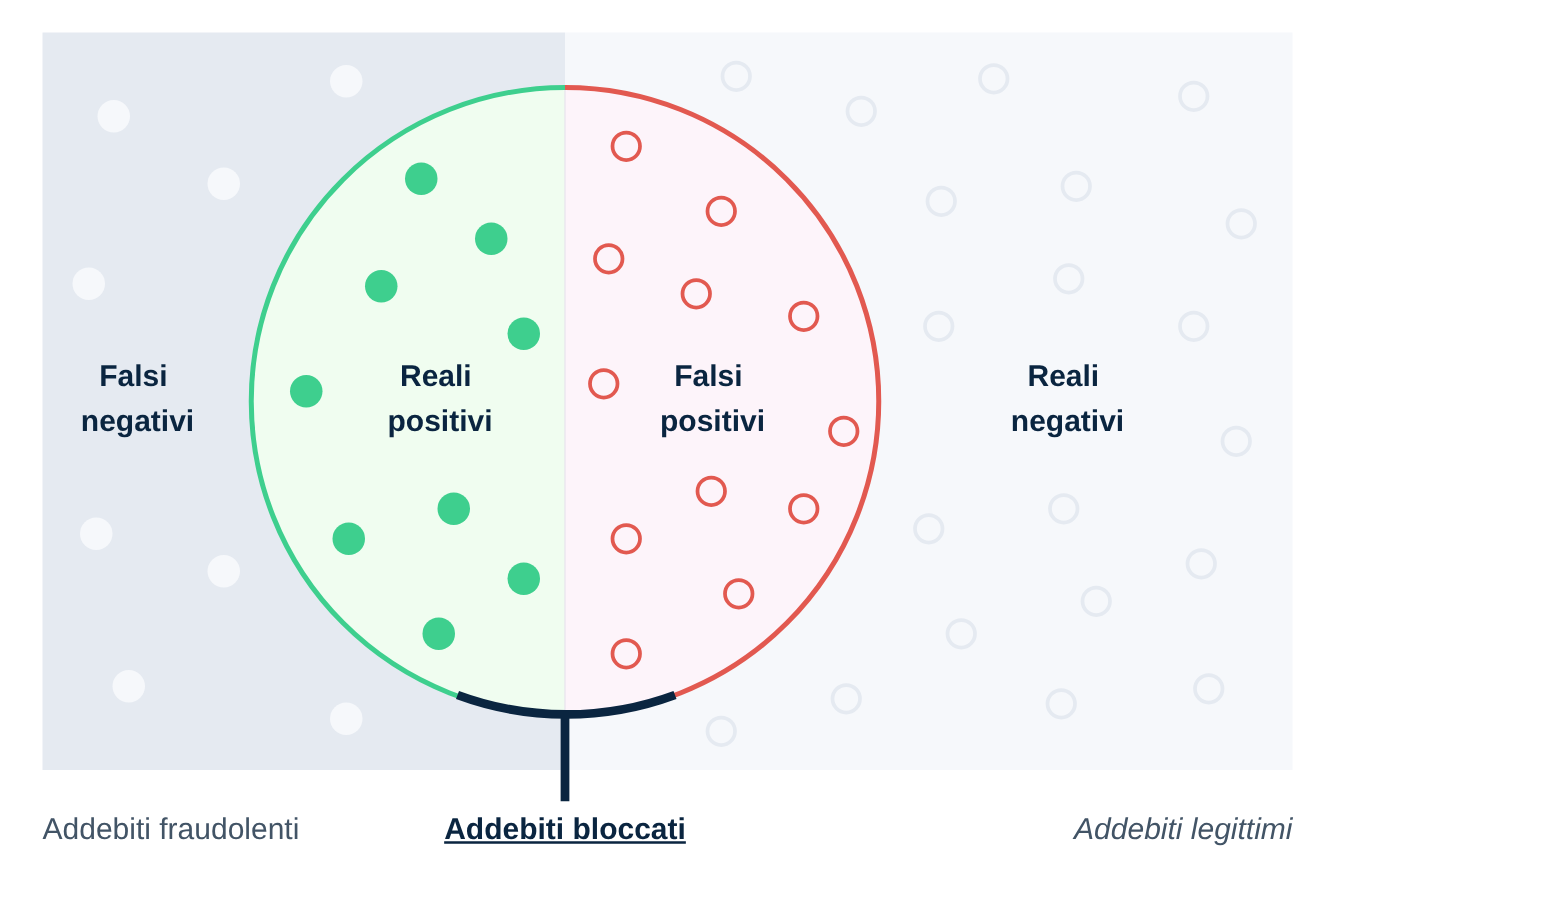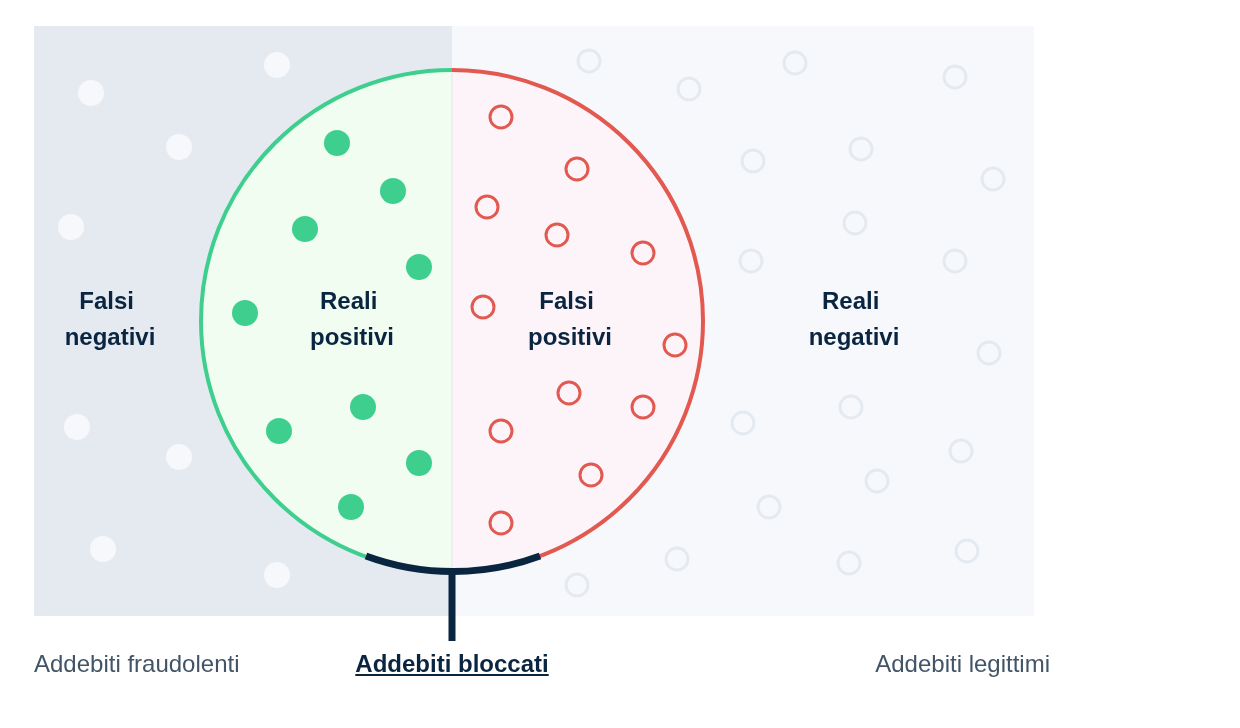--- a/index.html
+++ b/index.html
@@ -107,13 +107,13 @@
     <tspan x="570" y="345">positivi</tspan>
   </text>
   <text class="region-label" text-anchor="middle">
     <tspan x="854" y="309">Reali</tspan>
     <tspan x="854" y="345">negativi</tspan>
   </text>
 </svg>
 
 <div class="bottom-label" style="left:34px;">Addebiti fraudolenti</div>
 <div class="bottom-label bold" style="left:452px; transform:translateX(-50%);">Addebiti bloccati</div>
-<div class="bottom-label" style="right:190px;">Addebiti legittimi</div>
+<div class="bottom-label" style="right:206px;font-style:italic;">Addebiti legittimi</div>
 
 </body></html>

